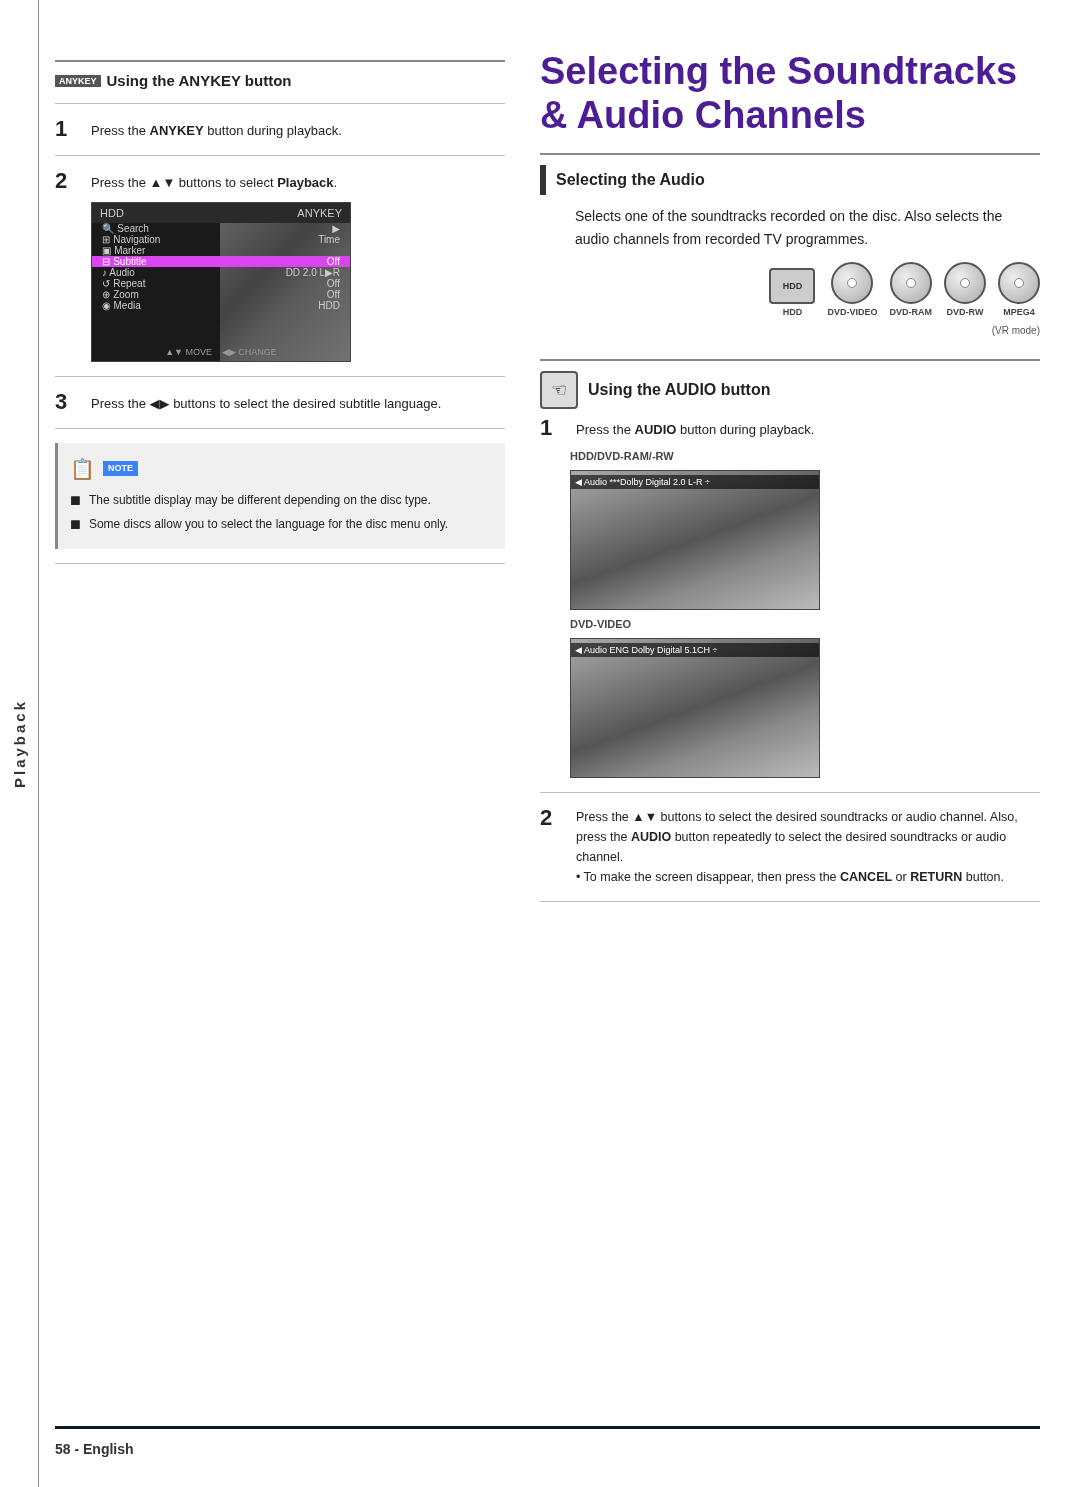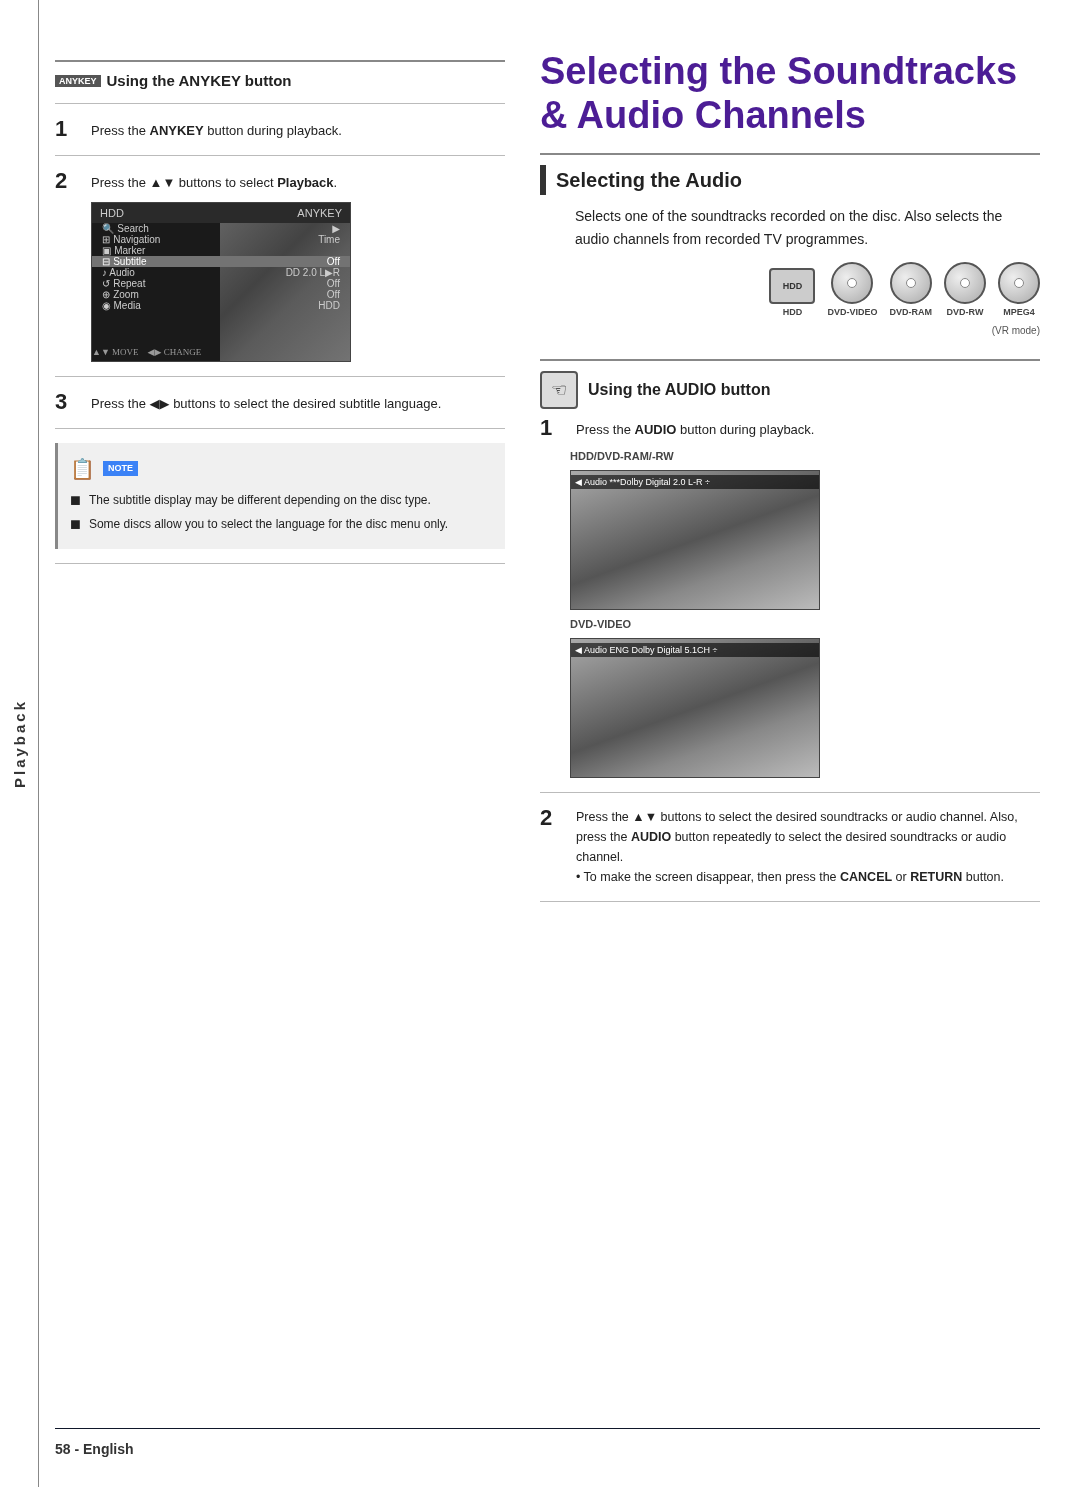--- a/index.html
+++ b/index.html
@@ -127,32 +127,31 @@
       background: #2a2a2a;
     }
     .menu-item-row {
       display: flex;
       justify-content: space-between;
       padding: 0 10px;
       font-size: 10px;
       color: #ccc;
     }
     .menu-item-row.highlighted {
-      background: #737373;
+      background: #d946ef;
       color: #fff;
     }
     .menu-item-row .item-label { display: flex; align-items: center; gap: 4px; }
     .menu-footer {
       position: absolute;
       bottom: 4px;
       left: 0; right: 0;
       font-size: 9px;
       color: #999;
-      text-align: left;
-      font-family: Liberation Serif, serif;
+      text-align: center;
     }
     
     .birds-bg {
       position: absolute;
       right: 0; top: 0; bottom: 0;
       width: 130px;
       background: linear-gradient(135deg, #888 0%, #555 40%, #777 60%, #999 100%);
       opacity: 0.7;
     }
 
@@ -199,21 +198,21 @@
       margin-bottom: 10px;
     }
     .accent-bar {
       width: 6px;
       height: 30px;
       background: #333;
       margin-right: 10px;
       flex-shrink: 0;
     }
     .section-title {
-      font-size: 20px;
+      font-size: 16px;
       font-weight: bold;
     }
 
     
     .disc-icons-row {
       display: flex;
       justify-content: flex-end;
       align-items: flex-end;
       gap: 12px;
       margin: 12px 0;
@@ -337,21 +336,21 @@
 
     
     .footer-row {
       position: absolute;
       bottom: 30px;
       left: 55px;
       right: 40px;
       display: flex;
       align-items: flex-end;
       justify-content: space-between;
-      border-top: 1px solid #0f172a;
+      border-top: 3px solid #0f172a;
       padding-top: 12px;
     }
     .footer-page {
       font-size: 14px;
       font-weight: bold;
       color: #333;
     }
 
     
     .step2-text {

